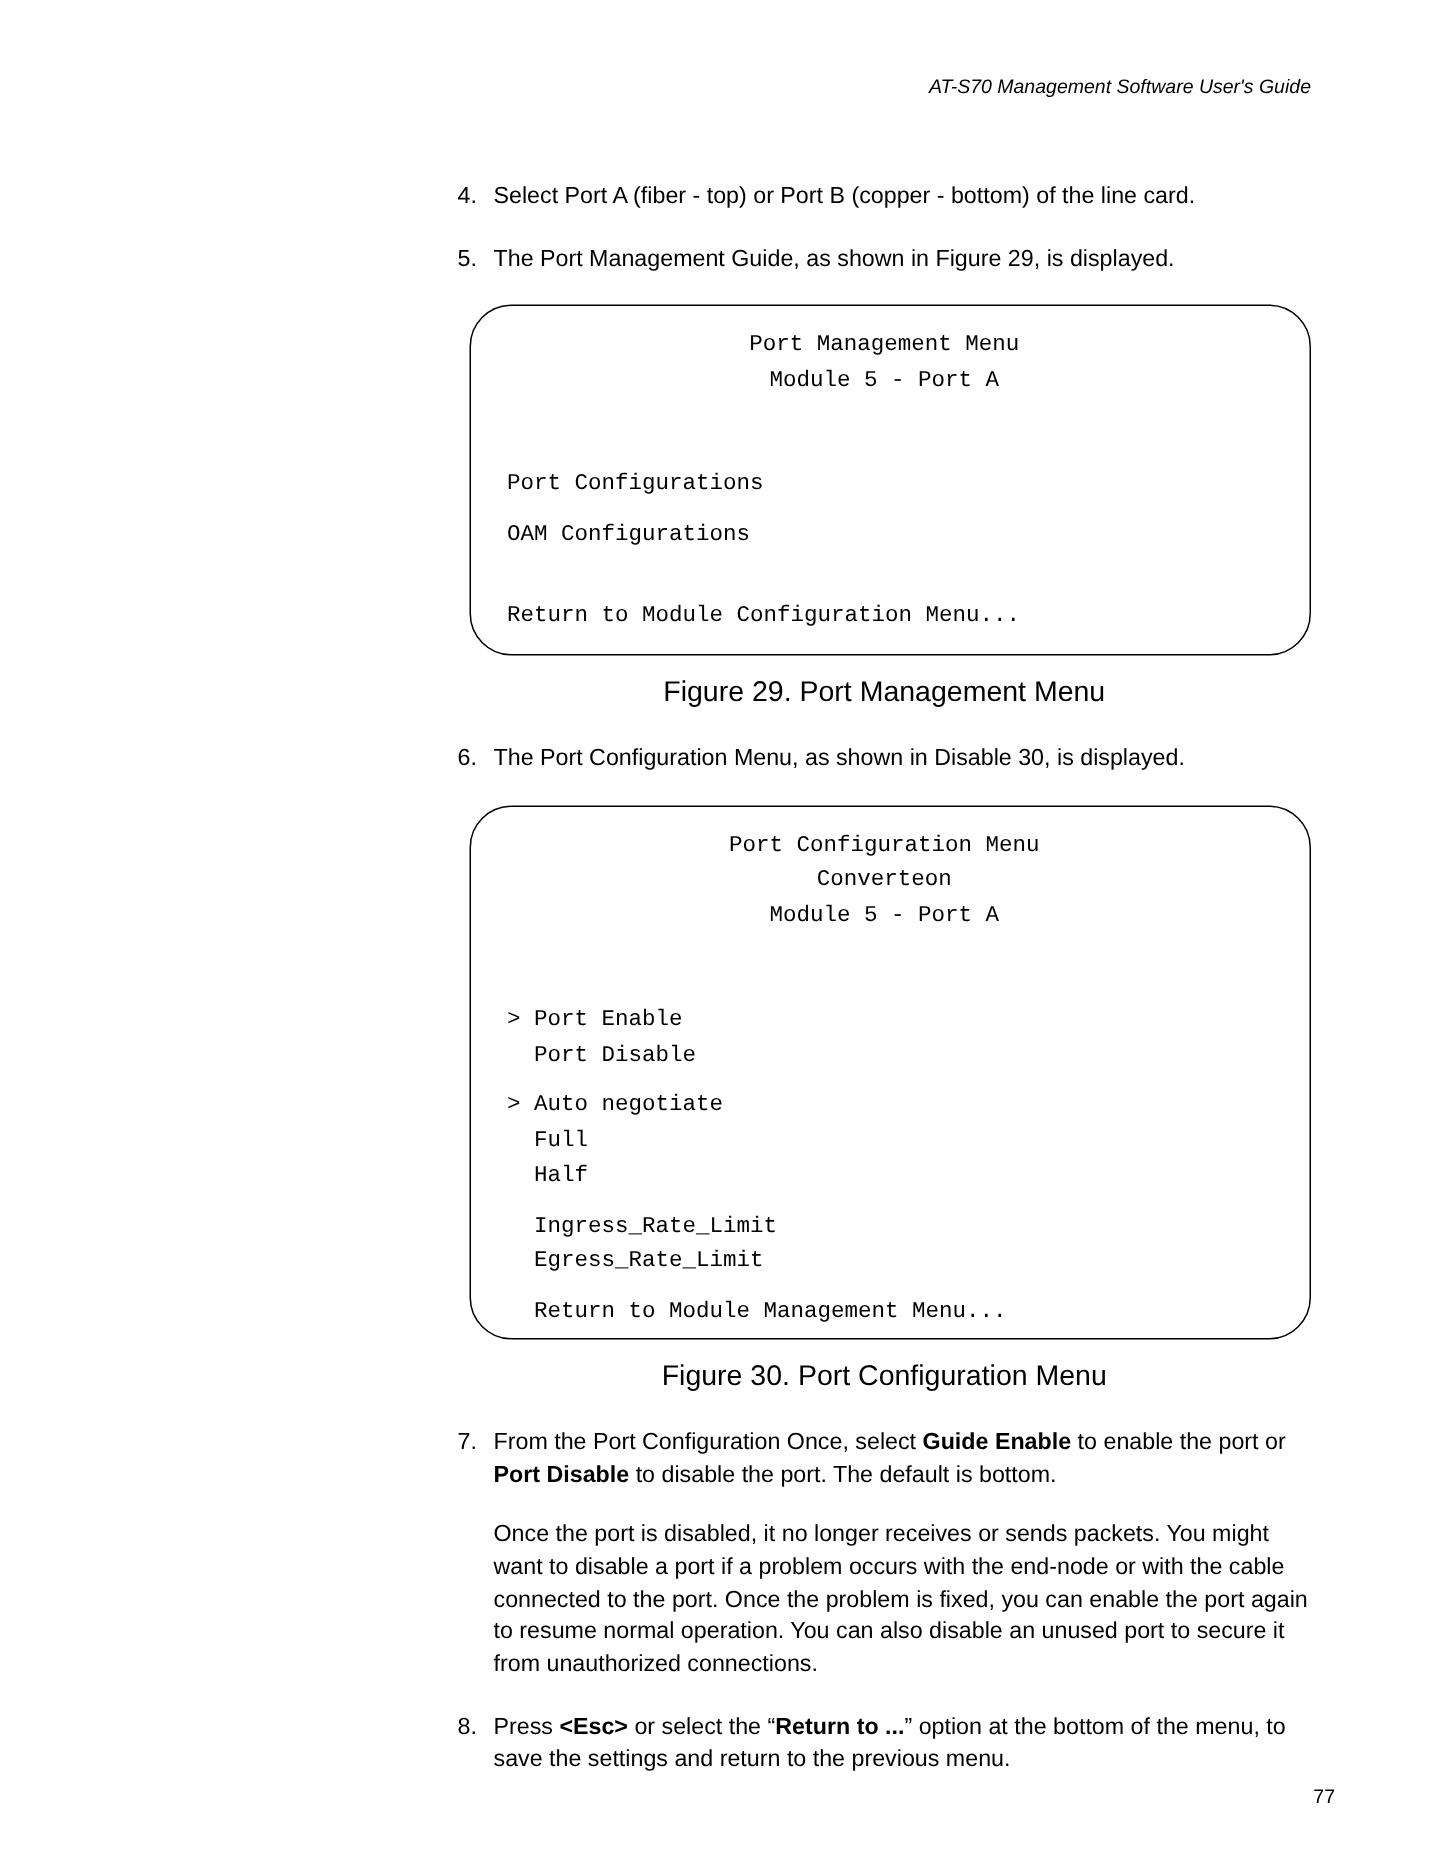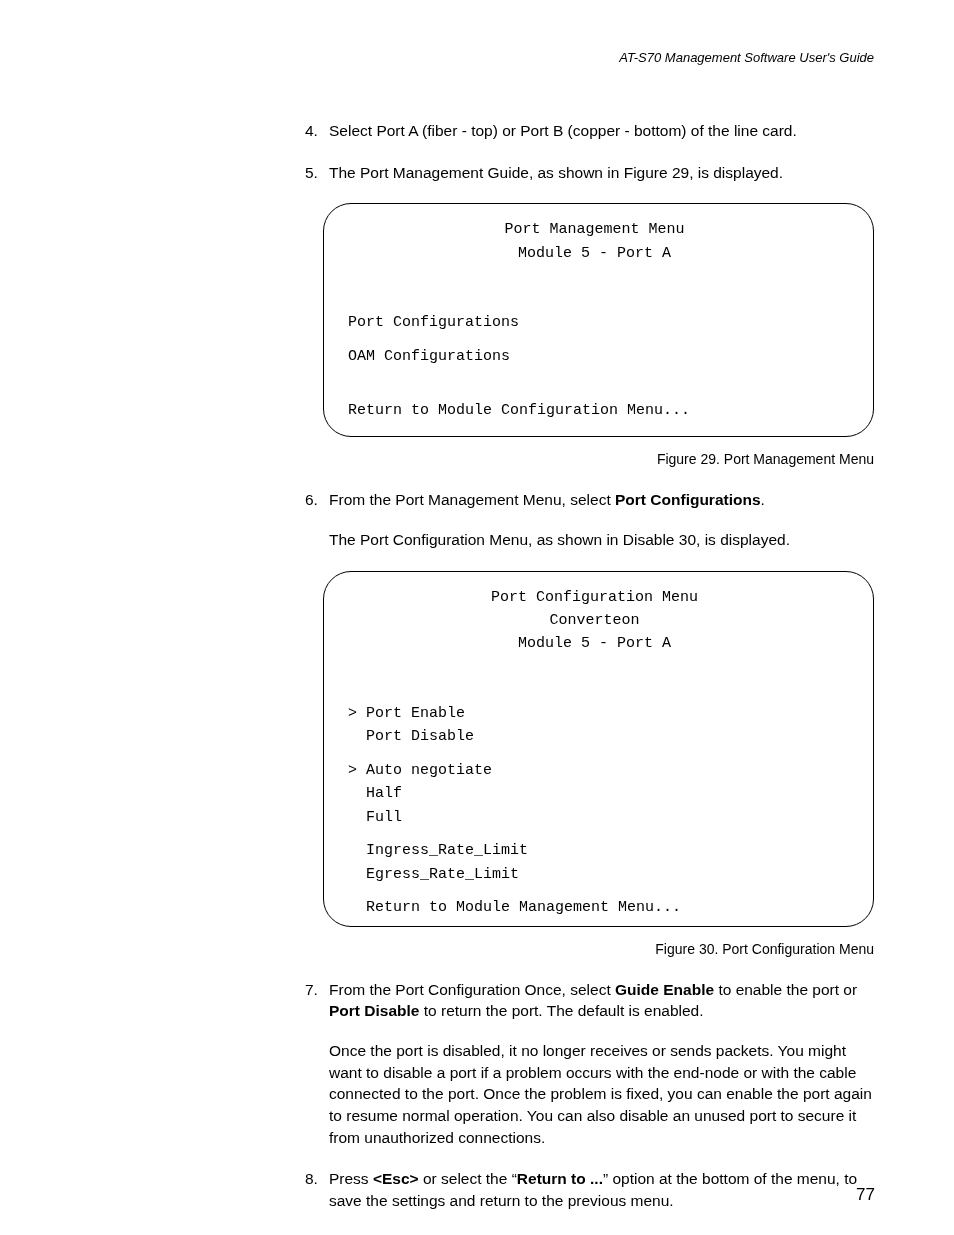--- a/index.html
+++ b/index.html
@@ -48,38 +48,38 @@
   .step-body p:last-child {
     margin-bottom: 0;
   }
   .bold {
     font-weight: bold;
   }
   .figure-box {
     border: 1px solid #000;
     border-radius: 28px;
     padding: 14px 32px 14px 24px;
-    margin: 8px 0 14px 18px;
+    margin: 8px 0 14px 8px;
     font-family: "Courier New", Courier, monospace;
     font-size: 15px;
     line-height: 1.55;
   }
   .figure-box .center {
     text-align: center;
   }
   .figure-caption {
-    text-align: right;
-    font-size: 14px;
+    text-align: center;
+    font-size: 19px;
     margin: 12px 0 22px 0;
   }
   .page-number {
     position: absolute;
     bottom: 30px;
-    right: 79px;
-    font-size: 17px;
+    right: 64px;
+    font-size: 13px;
   }
 </style>
 </head>
 <body>
 
 <div class="page">
 
   <div class="header">AT-S70 Management Software User's Guide</div>
 
   <div class="content">
@@ -109,53 +109,50 @@
       <div>&nbsp;</div>
       <div style="line-height:0.5;">&nbsp;</div>
       <div>Return to Module Configuration Menu...</div>
     </div>
 
     <div class="figure-caption">Figure 29. Port Management Menu</div>
 
     <div class="step">
       <div class="step-num">6.</div>
       <div class="step-body">
-        <p>
-          <span>From the Port Management Menu, select </span><span class="bold">Port Configurations</span><span>.</span>
-        </p>
         <p>The Port Configuration Menu, as shown in Disable 30, is displayed.</p>
       </div>
     </div>
 
     <div class="figure-box" style="padding-bottom:6px;">
       <div class="center">Port Configuration Menu</div>
       <div class="center">Converteon</div>
       <div class="center">Module 5 - Port A</div>
       <div>&nbsp;</div>
       <div>&nbsp;</div>
       <div>&gt; Port Enable</div>
       <div>&nbsp;&nbsp;Port Disable</div>
       <div style="line-height:0.7;">&nbsp;</div>
       <div>&gt; Auto negotiate</div>
+      <div>&nbsp;&nbsp;Full</div>
       <div>&nbsp;&nbsp;Half</div>
-      <div>&nbsp;&nbsp;Full</div>
       <div style="line-height:0.7;">&nbsp;</div>
       <div>&nbsp;&nbsp;Ingress_Rate_Limit</div>
       <div>&nbsp;&nbsp;Egress_Rate_Limit</div>
       <div style="line-height:0.7;">&nbsp;</div>
       <div>&nbsp;&nbsp;Return to Module Management Menu...</div>
     </div>
 
     <div class="figure-caption">Figure 30. Port Configuration Menu</div>
 
     <div class="step">
       <div class="step-num">7.</div>
       <div class="step-body">
         <p>
-          <span>From the Port Configuration Once, select </span><span class="bold">Guide Enable</span><span> to enable the port or </span><span class="bold">Port Disable</span><span> to return the port. The default is enabled.</span>
+          <span>From the Port Configuration Once, select </span><span class="bold">Guide Enable</span><span> to enable the port or </span><span class="bold">Port Disable</span><span> to disable the port. The default is bottom.</span>
         </p>
         <p>Once the port is disabled, it no longer receives or sends packets. You might want to disable a port if a problem occurs with the end-node or with the cable connected to the port. Once the problem is fixed, you can enable the port again to resume normal operation. You can also disable an unused port to secure it from unauthorized connections.</p>
       </div>
     </div>
 
     <div class="step">
       <div class="step-num">8.</div>
       <div class="step-body">
         <p>
           <span>Press </span><span class="bold">&lt;Esc&gt;</span><span> or select the “</span><span class="bold">Return to ...</span><span>” option at the bottom of the menu, to save the settings and return to the previous menu.</span>

